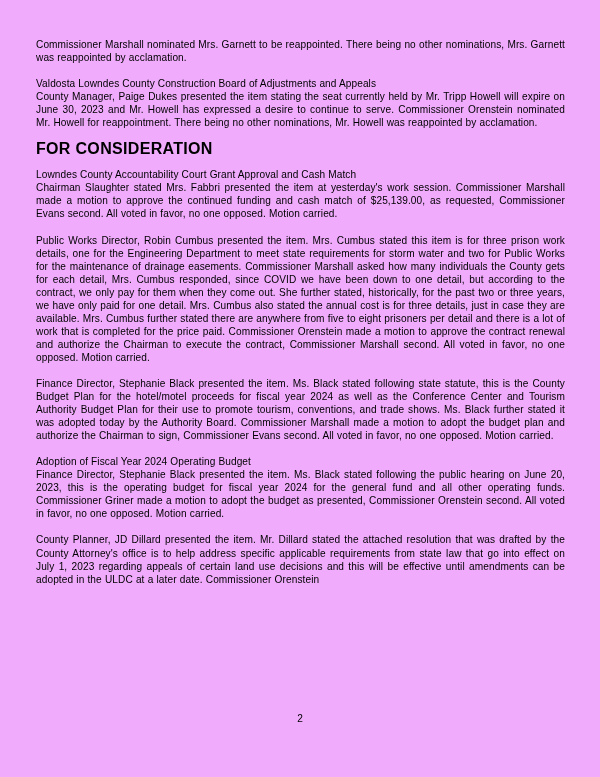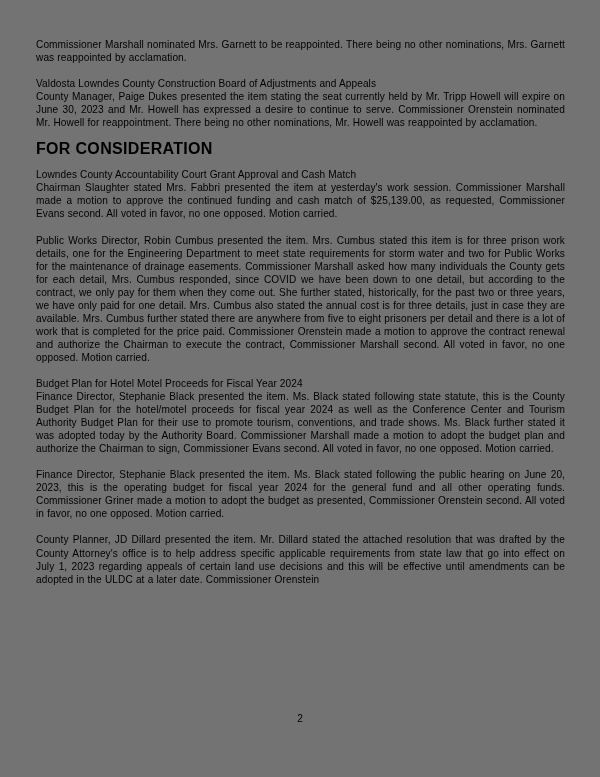--- a/index.html
+++ b/index.html
@@ -14,21 +14,21 @@
     color: #000000;
     position: relative;
     overflow: hidden;
   }
   .page {
     position: absolute;
     left: 0;
     top: 0;
     width: 600px;
     height: 777px;
-    background: #737373;
+    background: #f0abfc;
   }
   .content {
     position: absolute;
     left: 36px;
     top: 38px;
     width: 529px;
   }
   .para {
     font-size: 10.1px;
     line-height: 13.05px;
@@ -88,25 +88,25 @@
 
     <p class="heading">Lowndes County Accountability Court Grant Approval and Cash Match</p>
     <p class="para">Chairman Slaughter stated Mrs. Fabbri presented the item at yesterday's work session. Commissioner Marshall made a motion to approve the continued funding and cash match of $25,139.00, as requested, Commissioner Evans second. All voted in favor, no one opposed. Motion carried.</p>
 
     <div class="gap-block"></div>
 
     <p class="para">Public Works Director, Robin Cumbus presented the item. Mrs. Cumbus stated this item is for three prison work details, one for the Engineering Department to meet state requirements for storm water and two for Public Works for the maintenance of drainage easements. Commissioner Marshall asked how many individuals the County gets for each detail, Mrs. Cumbus responded, since COVID we have been down to one detail, but according to the contract, we only pay for them when they come out. She further stated, historically, for the past two or three years, we have only paid for one detail. Mrs. Cumbus also stated the annual cost is for three details, just in case they are available. Mrs. Cumbus further stated there are anywhere from five to eight prisoners per detail and there is a lot of work that is completed for the price paid. Commissioner Orenstein made a motion to approve the contract renewal and authorize the Chairman to execute the contract, Commissioner Marshall second. All voted in favor, no one opposed. Motion carried.</p>
 
     <div class="gap-block"></div>
 
-    <p class="heading">Budget Plan for Hotel Motel Proceeds for Fiscal Year 2024</p>
     <p class="para">Finance Director, Stephanie Black presented the item.  Ms. Black stated following state statute, this is the County Budget Plan for the hotel/motel proceeds for fiscal year 2024 as well as the Conference Center and Tourism Authority Budget Plan for their use to promote tourism, conventions, and trade shows. Ms. Black further stated it was adopted today by the Authority Board. Commissioner Marshall made a motion to adopt the budget plan and authorize the Chairman to sign, Commissioner Evans second. All voted in favor, no one opposed. Motion carried.</p>
 
     <div class="gap-block"></div>
 
+    <p class="heading">Adoption of Fiscal Year 2024 Operating Budget</p>
     <p class="para">Finance Director, Stephanie Black presented the item. Ms. Black stated following the public hearing on June 20, 2023, this is the operating budget for fiscal year 2024 for the general fund and all other operating funds. Commissioner Griner made a motion to adopt the budget as presented, Commissioner Orenstein second. All voted in favor, no one opposed. Motion carried.</p>
 
     <div class="gap-block"></div>
 
     <p class="para">County Planner, JD Dillard presented the item. Mr. Dillard stated the attached resolution that was drafted by the County Attorney's office is to help address specific applicable requirements from state law that go into effect on July 1, 2023 regarding appeals of certain land use decisions and this will be effective until amendments can be adopted in the ULDC at a later date. Commissioner Orenstein</p>
 
   </div>
 
   <div class="page-number">2</div>
 </div>

